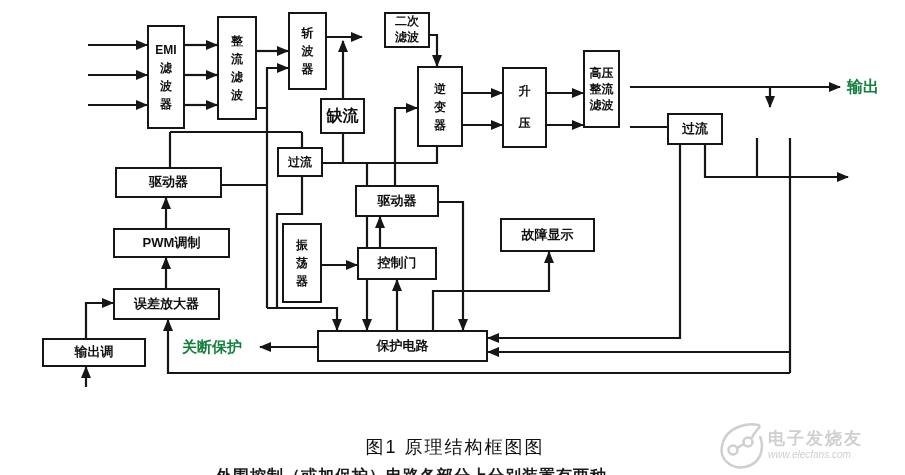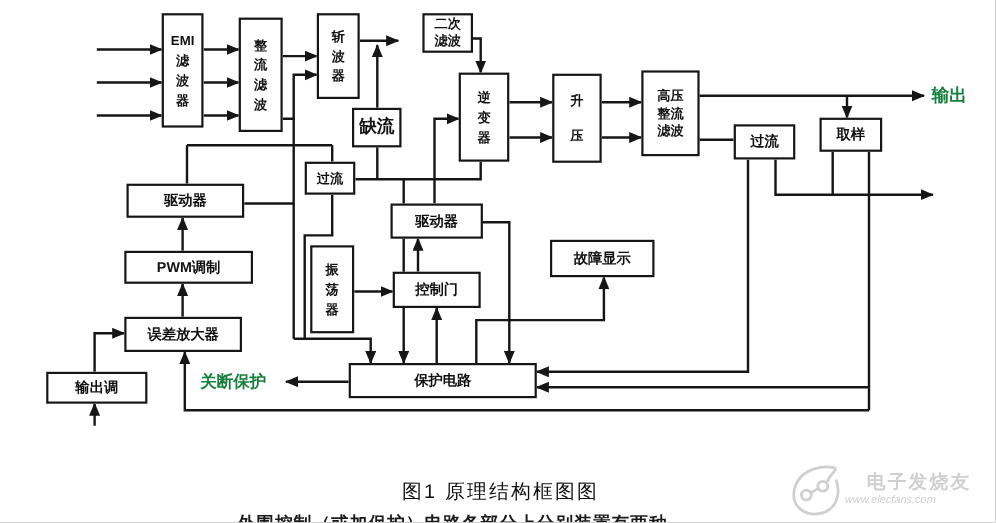--- a/index.html
+++ b/index.html
@@ -26,21 +26,21 @@
   #clipline{
     position:absolute;left:118px;top:466px;width:787px;height:9px;overflow:hidden;
     font-size:16px;font-weight:bold;white-space:pre;color:#1a1a1a;z-index:3;letter-spacing:1px;
   }
   #watermark{
     position:absolute;left:716px;top:420px;width:189px;height:50px;z-index:4;
     display:flex;align-items:center;color:#cfcfcf;
     text-shadow:0 1px 0 #ffffff;
   }
   #watermark .wm-text{line-height:1.1;}
-  #watermark .wm-brand{font-size:17px;font-weight:bold;letter-spacing:2px;margin-left:20px;}
+  #watermark .wm-brand{font-size:17px;font-weight:bold;letter-spacing:2px;}
   #watermark .wm-url{font-size:10px;font-style:italic;}
 </style>
 </head>
 <body>
 
 <div id="stage">
 
   <svg class="wires" width="905" height="475" viewBox="0 0 905 475">
     <defs>
       <marker id="ah" markerUnits="userSpaceOnUse" markerWidth="13" markerHeight="11" refX="11" refY="5" orient="auto">
@@ -100,56 +100,55 @@
     <line class="wire" x1="86" y1="387" x2="86" y2="367" marker-end="url(#ah)"></line>
 
     <polyline class="wire" points="680,145 680,338 488,338" marker-end="url(#ah)"></polyline>
     <polyline class="wire" points="705,145 705,177 848,177" marker-end="url(#ah)"></polyline>
     <line class="wire" x1="757" y1="138" x2="757" y2="177"></line>
     <line class="wire" x1="790" y1="138" x2="790" y2="373"></line>
     <line class="wire" x1="790" y1="352" x2="488" y2="352" marker-end="url(#ah)"></line>
     <polyline class="wire" points="790,373 168,373 168,320" marker-end="url(#ah)"></polyline>
   </svg>
 
-  <div class="box vbox" style="left:147px;top:12px;width:38px;height:104px">EMI
+  <div class="box vbox" style="left:147px;top:25px;width:38px;height:104px">EMI
 滤
 波
 器</div>
   <div class="box vbox" style="left:217px;top:16px;width:40px;height:104px">整
 流
 滤
 波</div>
   <div class="box vbox" style="left:288px;top:12px;width:39px;height:78px">斩
 波
 器</div>
   <div class="box vbox" style="left:384px;top:12px;width:46px;height:36px;line-height:1.3">二次
 滤波</div>
   <div class="box" style="left:320px;top:98px;width:45px;height:36px;font-size:16px">缺流</div>
   <div class="box" style="left:277px;top:147px;width:46px;height:30px;font-size:12px">过流</div>
   <div class="box vbox" style="left:417px;top:66px;width:46px;height:81px">逆
 变
 器</div>
   <div class="box vbox" style="left:502px;top:67px;width:45px;height:81px;line-height:2.6">升
 压</div>
-  <div class="box vbox" style="left:583px;top:64px;width:53px;height:78px;line-height:1.35">高压
+  <div class="box vbox" style="left:583px;top:50px;width:37px;height:78px;line-height:1.35">高压
 整流
 滤波</div>
   <div class="box" style="left:667px;top:113px;width:56px;height:32px">过流</div>
-  <div class="box" style="left:745px;top:107px;width:57px;height:31px">取样</div>
   <div class="box" style="left:115px;top:167px;width:107px;height:31px">驱动器</div>
   <div class="box" style="left:113px;top:228px;width:117px;height:30px">PWM调制</div>
   <div class="box" style="left:113px;top:288px;width:107px;height:32px">误差放大器</div>
   <div class="box vbox" style="left:282px;top:223px;width:40px;height:80px">振
 荡
 器</div>
   <div class="box" style="left:355px;top:185px;width:84px;height:32px">驱动器</div>
   <div class="box" style="left:357px;top:247px;width:80px;height:33px">控制门</div>
   <div class="box" style="left:317px;top:330px;width:171px;height:32px">保护电路</div>
   <div class="box" style="left:500px;top:218px;width:95px;height:34px">故障显示</div>
-  <div class="box" style="left:42px;top:338px;width:92px;height:29px">输出调</div>
+  <div class="box" style="left:42px;top:338px;width:104px;height:29px">输出调</div>
 
   <div class="flabel" style="left:847px;top:77px;font-size:16px">输出</div>
   <div class="flabel" style="left:182px;top:338px;font-size:15px">关断保护</div>
 
   <div id="caption">图1  原理结构框图图</div>
 
   <div id="clipline">                  外围控制（或加保护）电路各部分上分别装置有两种</div>
 
   <div id="watermark">
     <svg width="52" height="50" viewBox="0 0 52 50">

